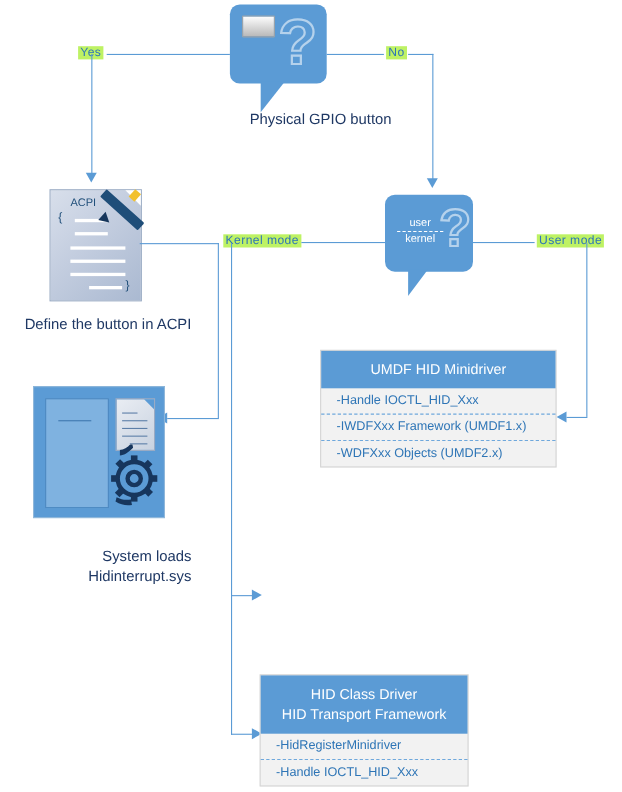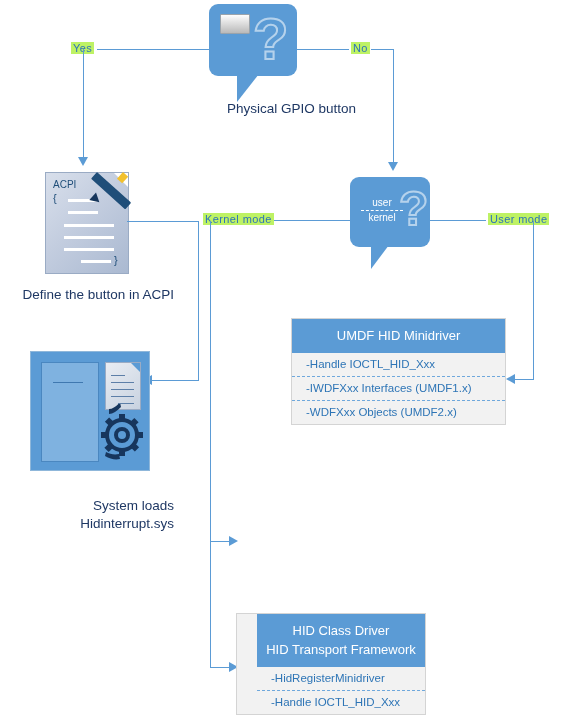--- a/index.html
+++ b/index.html
@@ -243,21 +243,21 @@
   <div class="arrow-down" style="left:78px; top:157px;"></div>
 
   <div class="hline" style="left:297px; top:49px; width:52px;"></div>
   <div class="edge-label" style="left:351px; top:42px;">No</div>
   <div class="hline" style="left:371px; top:49px; width:23px;"></div>
   <div class="vline" style="left:393px; top:49px; height:114px;"></div>
   <div class="arrow-down" style="left:388px; top:162px;"></div>
 
   <div class="doc" style="left:45px; top:172px; width:82px; height:100px;">
     <div class="doc-fold"></div>
-    <div class="doc-label" style="left:7px; top:6px;text-align:right;">ACPI</div>
+    <div class="doc-label" style="left:18px; top:6px;text-align:right;">ACPI</div>
     <div class="doc-brace" style="left:7px; top:19px;">{</div>
     <div class="doc-line" style="left:22px; top:26px; width:30px;"></div>
     <div class="doc-line" style="left:22px; top:38px; width:30px;"></div>
     <div class="doc-line" style="left:18px; top:51px; width:50px;"></div>
     <div class="doc-line" style="left:18px; top:63px; width:50px;"></div>
     <div class="doc-line" style="left:18px; top:75px; width:50px;"></div>
     <div class="doc-line" style="left:35px; top:87px; width:30px;"></div>
     <div class="doc-brace" style="left:68px; top:81px;">}</div>
   </div>
 
@@ -328,27 +328,27 @@
   <div class="vline" style="left:533px; top:221px; height:158px;"></div>
   <div class="hline" style="left:515px; top:379px; width:19px;"></div>
   <div class="arrow-left" style="left:506px; top:374px;"></div>
 
   <div class="cbox" style="left:291px; top:318px; width:215px;">
     <div class="cbox-head">
       <span class="hl">UMDF HID Minidriver</span>
     </div>
     <div class="cbox-body">
       <div class="cbox-row">-Handle IOCTL_HID_Xxx</div>
-      <div class="cbox-row">-IWDFXxx Interfaces (UMDF1.x)</div>
+      <div class="cbox-row">-IWDFXxx Framework (UMDF1.x)</div>
       <div class="cbox-row">-WDFXxx Objects (UMDF2.x)</div>
     </div>
   </div>
 
 
-  <div class="cbox" style="left:236px; top:613px; width:190px;padding-left:20px;">
+  <div class="cbox" style="left:236px; top:613px; width:190px;">
     <div class="cbox-head">
       <span class="hl">HID Class Driver</span>
       <span class="hl">HID Transport Framework</span>
     </div>
     <div class="cbox-body">
       <div class="cbox-row">-HidRegisterMinidriver</div>
       <div class="cbox-row">-Handle IOCTL_HID_Xxx</div>
     </div>
   </div>
 

